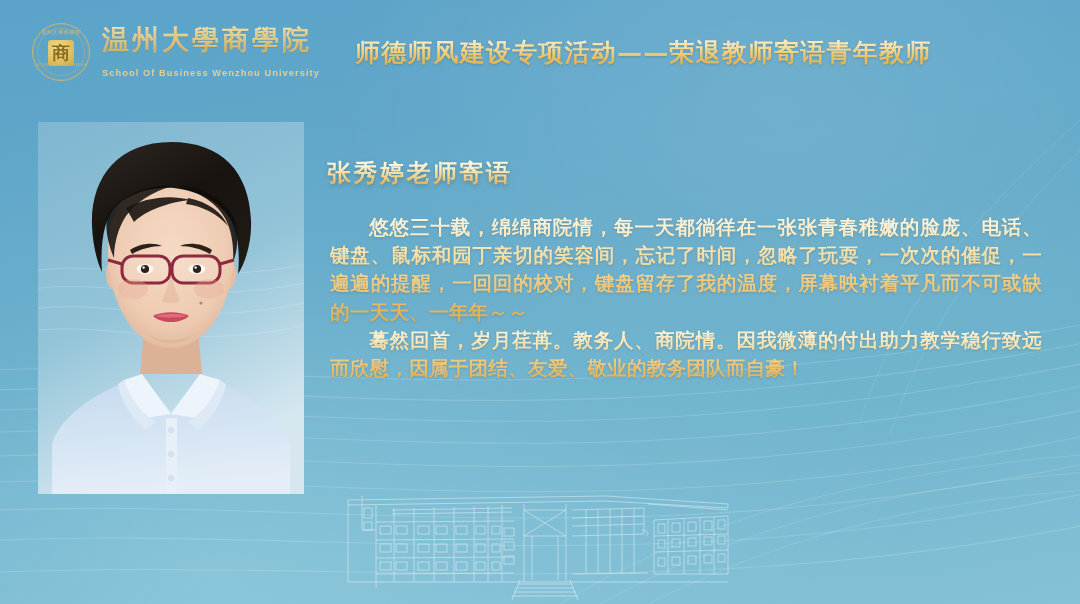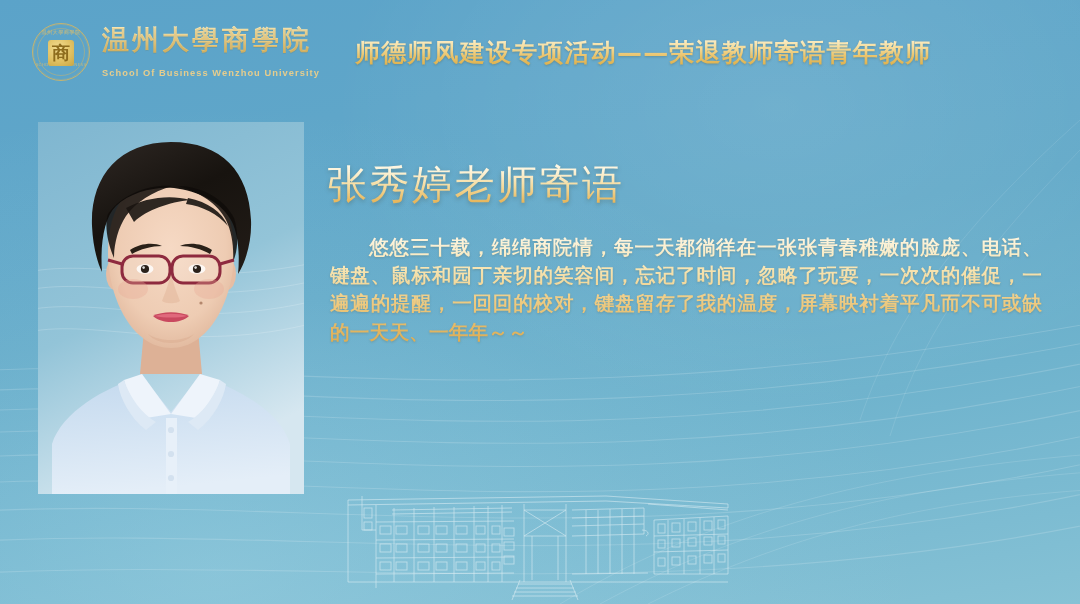--- a/index.html
+++ b/index.html
@@ -80,38 +80,37 @@
   
   #portrait{
     position:absolute; left:38px; top:122px; width:266px; height:372px;
     overflow:hidden;
     background:linear-gradient(170deg,#7db4cf 0%,#8cc0d6 55%,#cfe4ef 100%);
   }
   #portrait svg{ display:block; width:266px; height:372px; }
   
   #main-title{
     position:absolute; left:327px; top:157px;
-    font-size:40px; font-weight:400; letter-spacing:2.5px; white-space:nowrap;
+    font-size:24px; font-weight:700; letter-spacing:2.5px; white-space:nowrap;
     font-family:"DejaVu Sans","Liberation Serif",serif;
     background:linear-gradient(180deg,#fffdf5 0%,#fdf3d8 26%,#f4d99a 55%,#e8b85f 80%,#dca63f 100%);
     -webkit-background-clip:text; background-clip:text; -webkit-text-fill-color:transparent;
     filter:drop-shadow(0 2px 2px rgba(50,38,8,0.25));
   }
   #body-text{
     position:absolute; left:330px; top:214px; width:712px;
   }
   #body-text p{
     font-size:19.6px; line-height:28.2px; text-indent:2em;
     letter-spacing:0.2px; text-align:justify;
     font-family:"DejaVu Sans","Liberation Serif",serif;
     font-weight:700;
     background:linear-gradient(180deg,#fdf6e3 0%,#f6e3b0 32%,#edc97f 62%,#dba94e 100%);
     -webkit-background-clip:text; background-clip:text; -webkit-text-fill-color:transparent;
     filter:drop-shadow(0 1px 1px rgba(60,45,10,0.18));
-    margin-top:20px;
   }
   
   #building{
     position:absolute; left:336px; bottom:0; width:404px; height:130px;
     pointer-events:none; opacity:.62;
   }
 </style>
 </head>
 <body>
 
@@ -259,20 +258,21 @@
       <circle cx="163" cy="181" r="1.6" fill="#9b6a4f" opacity="0.7"></circle>
 
       <path d="M110 212 C 122 220 144 220 156 212 C 146 224 120 224 110 212 Z" fill="#d9ab90" opacity="0.5"></path>
     </svg>
   </div>
 
   <div id="main-title">张秀婷老师寄语</div>
 
   <div id="body-text">
     <p>悠悠三十载，绵绵商院情，每一天都徜徉在一张张青春稚嫩的脸庞、电话、键盘、鼠标和园丁亲切的笑容间，忘记了时间，忽略了玩耍，一次次的催促，一遍遍的提醒，一回回的校对，键盘留存了我的温度，屏幕映衬着平凡而不可或缺的一天天、一年年～～</p>
+    <p>蓦然回首，岁月荏苒。教务人、商院情。因我微薄的付出助力教学稳行致远而欣慰，因属于团结、友爱、敬业的教务团队而自豪！</p>
   </div>
 
   <svg id="building" viewBox="0 0 404 130" preserveAspectRatio="none">
     <g fill="none" stroke="#ffffff" stroke-opacity="0.75" stroke-width="0.9">
 
       <path d="M12 26 L270 22 L392 30 L392 34 L270 27 L12 31 Z"></path>
       <path d="M40 31 L40 114"></path>
       <path d="M12 31 L12 108 L392 108"></path>
 
       <path d="M26 22 L26 56 L40 56"></path>

